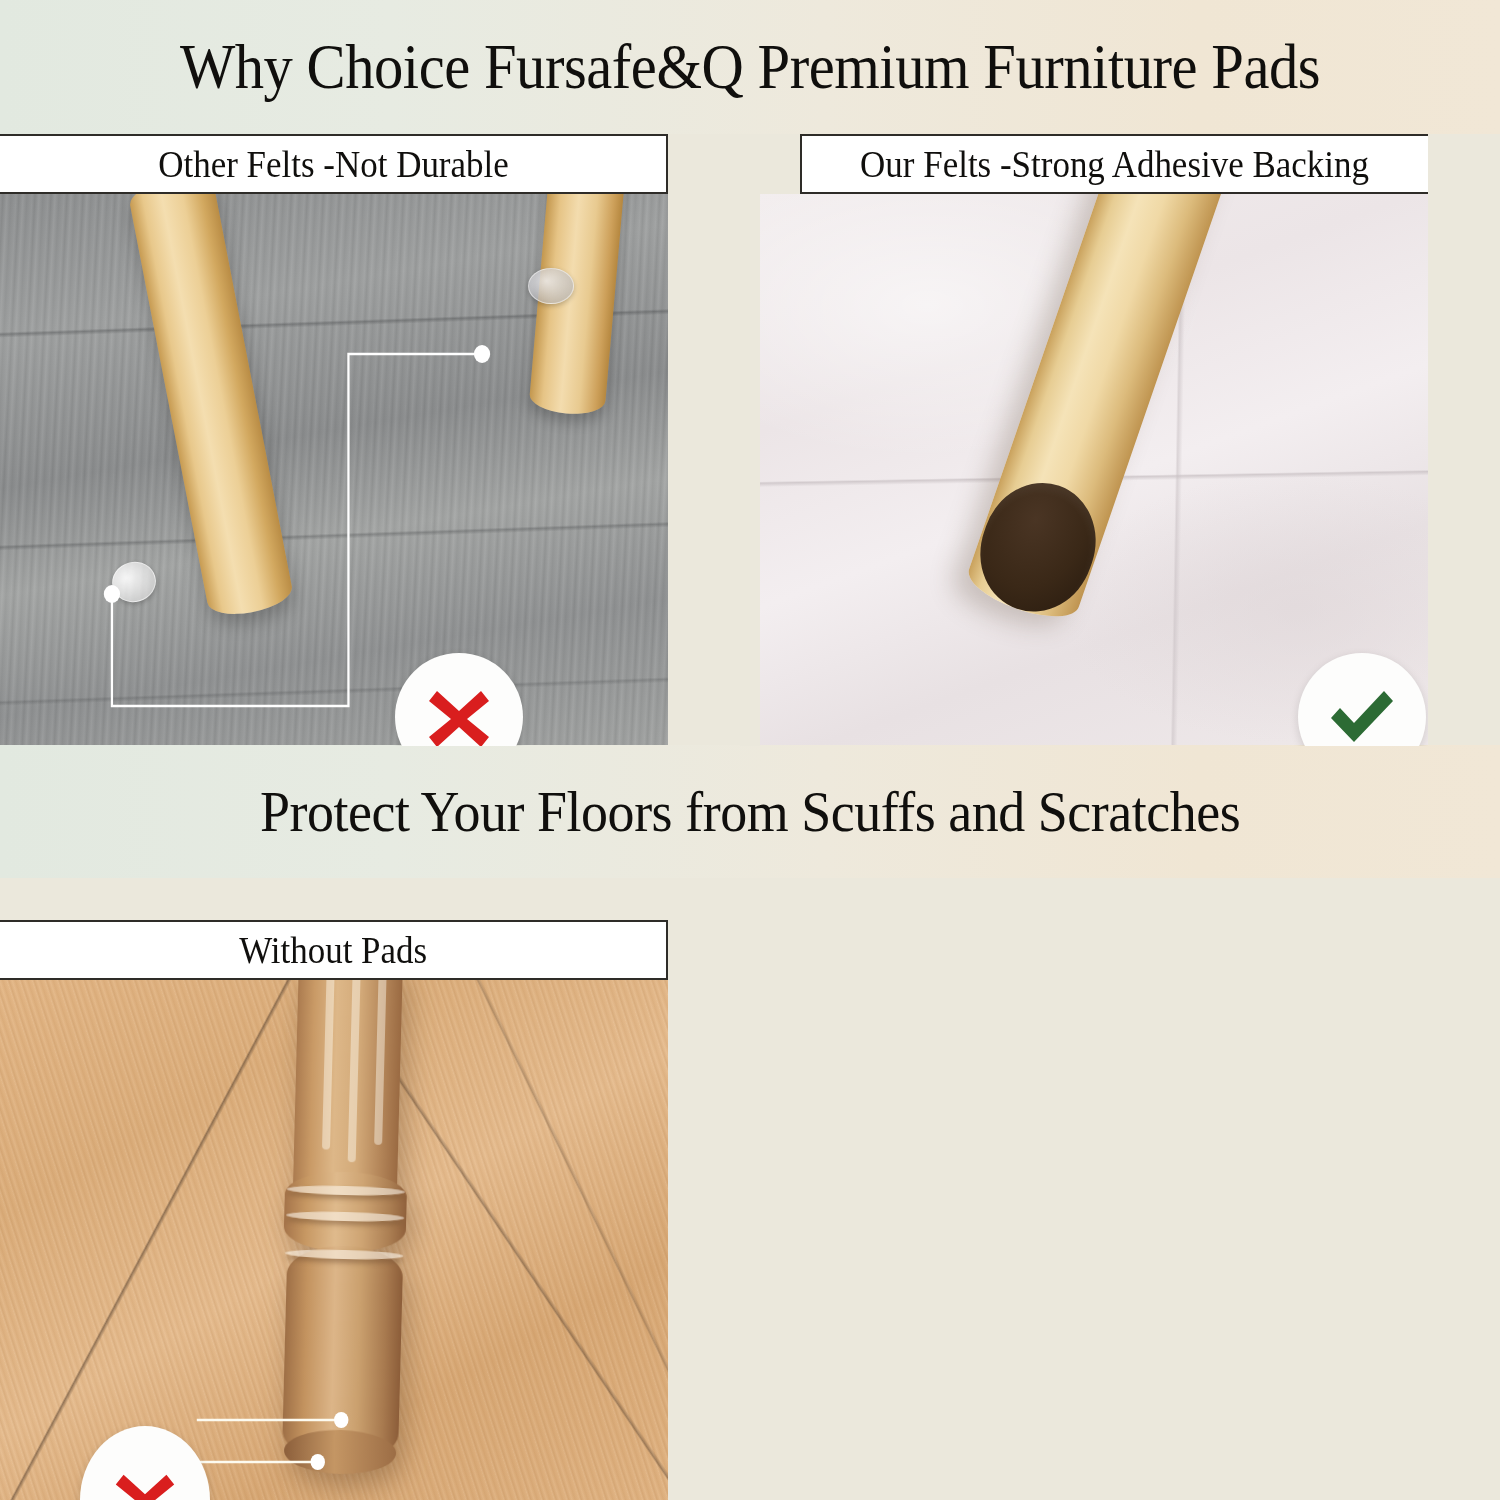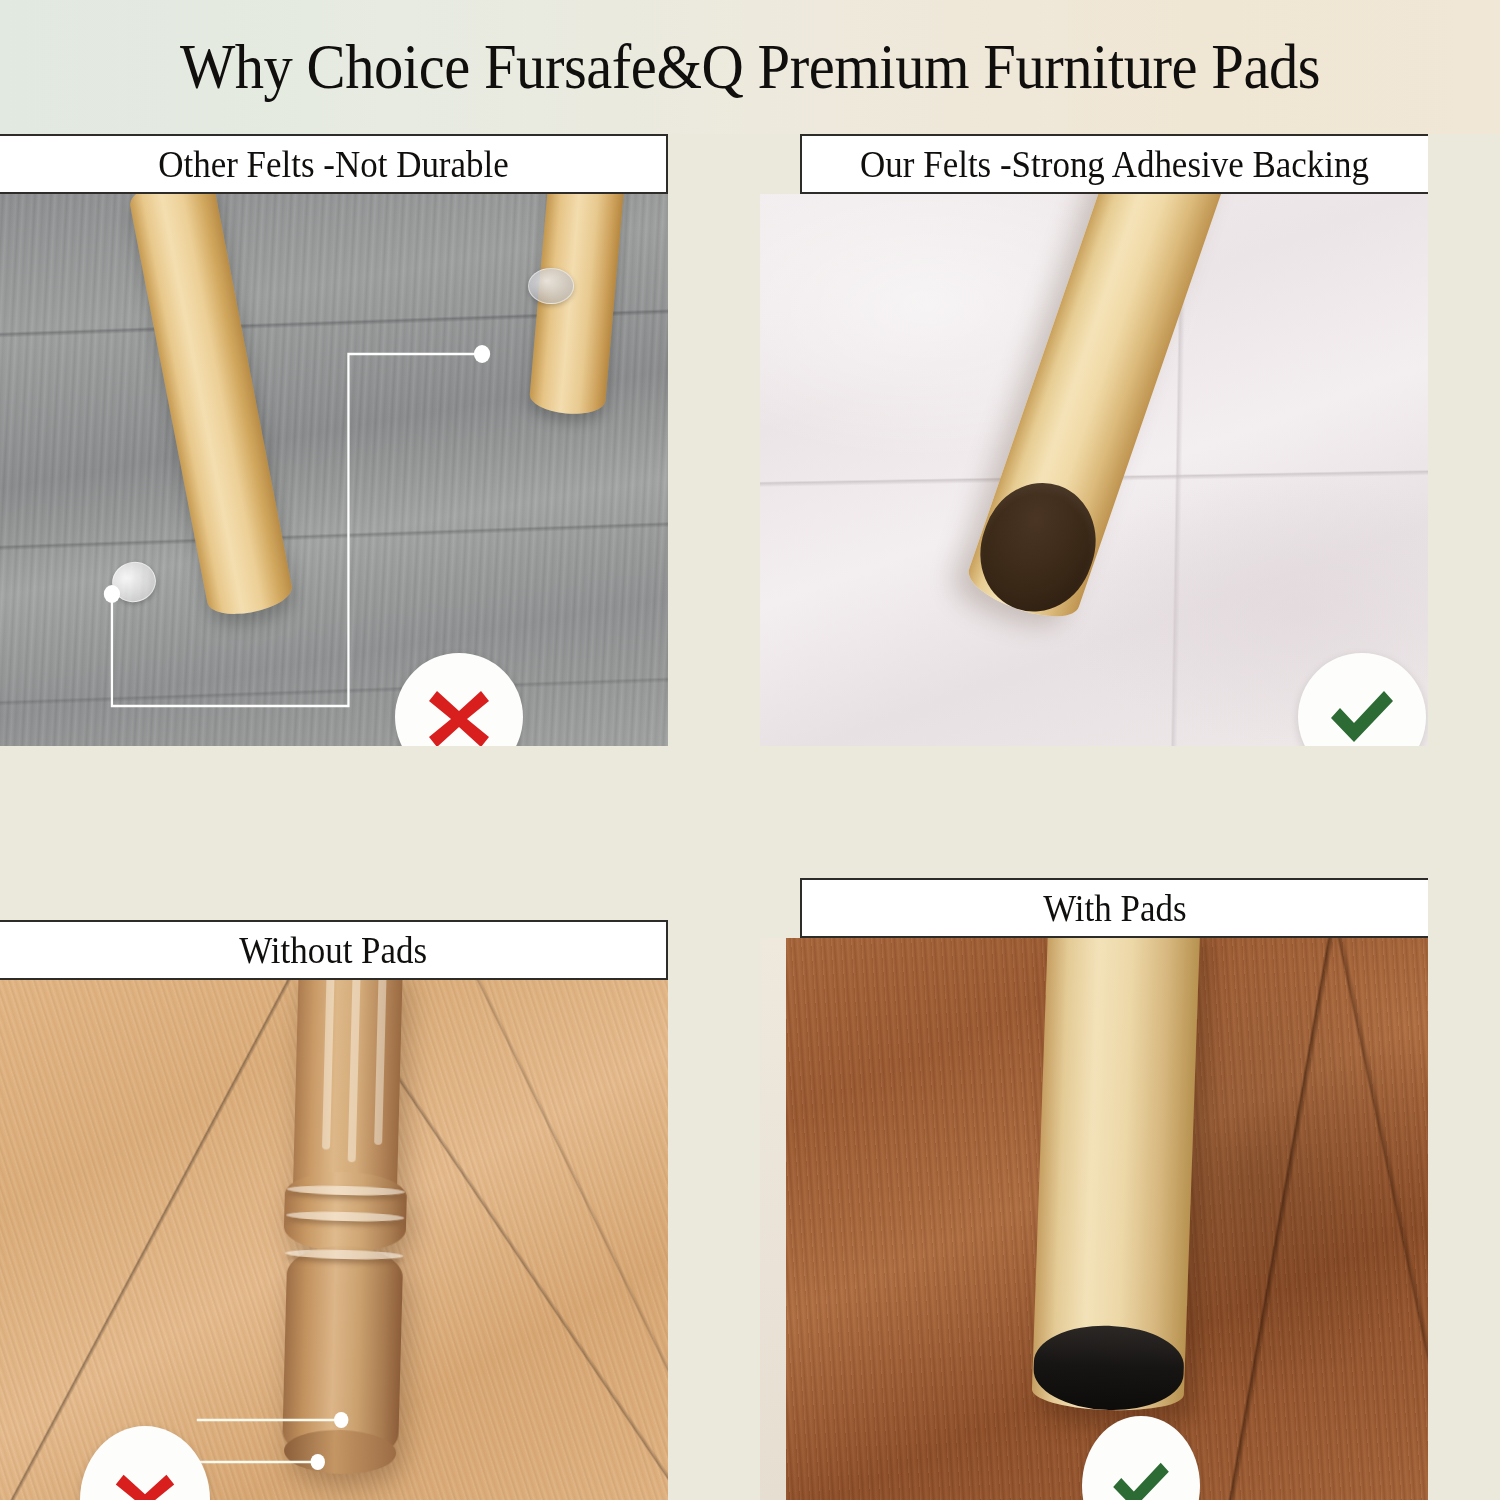--- a/index.html
+++ b/index.html
@@ -389,20 +389,23 @@
       <div class="badge" id="badge-tr">
         <svg width="78" height="78" viewBox="0 0 78 78">
           <path d="M8 40 L17 30 L31 45 L61 13 L70 23 L31 64 Z" fill="#2c6b34"></path>
         </svg>
       </div>
     </div>
   </div>
 
   <div class="gap-v" id="gap-top"></div>
 
+  <div class="banner" id="banner-mid">
+    <div class="banner-title">Protect Your Floors from Scuffs and Scratches</div>
+  </div>
 
   <div class="cell" id="cell-bl">
     <div class="label-bar no-left">
       <span class="label-text">Without Pads</span>
     </div>
     <div class="photo" id="photo-bl">
       <div class="floor-oak"></div>
 
       <div class="leg-bl-wrap">
         <div class="bl-shaft"></div>
@@ -427,35 +430,16 @@
       </div>
 
       <div class="badge" id="badge-bl">
         <svg width="74" height="74" viewBox="0 0 76 76">
           <path d="M16 12 L38 32 L60 12 L68 22 L46 40 L68 58 L60 68 L38 48 L16 68 L8 58 L30 40 L8 22 Z" fill="#d91e1e"></path>
         </svg>
       </div>
     </div>
   </div>
 
-  <div class="cell" id="cell-br">
-    <div class="label-bar no-right">
-      <span class="label-text">With Pads</span>
-    </div>
-    <div class="photo" id="photo-br">
-      <div class="floor-walnut"></div>
-      <div class="walnut-edge"></div>
-
-      <div class="leg leg-br">
-        <div class="felt-black"></div>
-      </div>
-
-      <div class="badge" id="badge-br">
-        <svg width="70" height="70" viewBox="0 0 78 78">
-          <path d="M8 40 L17 30 L31 45 L61 13 L70 23 L31 64 Z" fill="#2c6b34"></path>
-        </svg>
-      </div>
-    </div>
-  </div>
 
   <div class="gap-v" id="gap-bot"></div>
 
 </div>
 
 </body></html>

